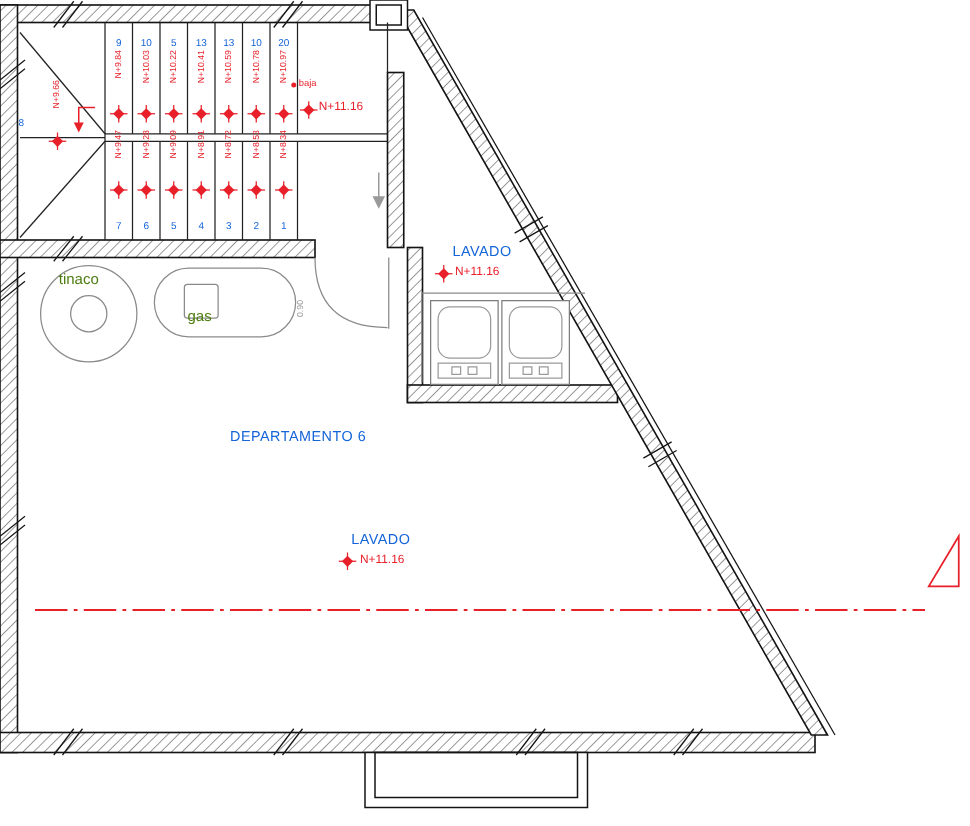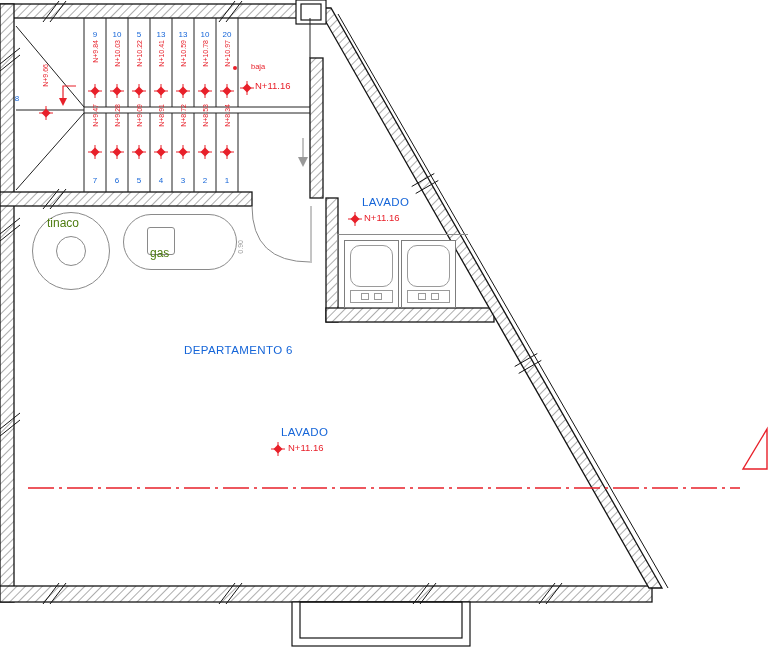--- a/index.html
+++ b/index.html
@@ -3,21 +3,21 @@
 <meta charset="utf-8">
 <style>
   html,body{margin:0;padding:0;background:#fff;}
   .plan{position:relative;width:776px;height:661px;background:#fff;overflow:hidden;
         font-family:"Liberation Sans",sans-serif;}
   .plan svg{position:absolute;left:0;top:0;}
   .stepnum{position:absolute;width:14px;text-align:center;font-size:8px;color:#1565d8;}
   .elev-v{position:absolute;writing-mode:vertical-rl;transform:rotate(180deg);transform-origin:center;
           font-size:7px;color:#e8202a;white-space:nowrap;line-height:9px;}
   .elev-h{position:absolute;font-size:9.5px;color:#e8202a;white-space:nowrap;}
-  .baja{position:absolute;font-size:7.5px;color:#e8202a;padding-left:12px;}
+  .baja{position:absolute;font-size:7.5px;color:#e8202a;}
   .dot{position:absolute;width:4px;height:4px;border-radius:50%;background:#e8202a;}
   .arealabel{position:absolute;font-size:11.5px;font-weight:normal;color:#1565d8;letter-spacing:.4px;white-space:nowrap;}
   .fixlabel{position:absolute;font-size:12px;color:#4d7c0f;white-space:nowrap;}
   .doortag{position:absolute;writing-mode:vertical-rl;transform:rotate(180deg);font-size:7px;color:#9a9a9a;}
   .circle{position:absolute;border:1px solid #8a8a8a;border-radius:50%;}
   .gasbody{position:absolute;left:123px;top:214px;width:112px;height:54px;border:1px solid #8a8a8a;border-radius:28px;}
   .gasinner{position:absolute;left:147px;top:227px;width:26px;height:26px;border:1px solid #8a8a8a;border-radius:3px;}
   .washer{position:absolute;width:53px;height:66px;border:1px solid #7d7d7d;background:#fff;}
   .washer .door{position:absolute;left:5px;top:4px;right:5px;height:40px;border:1px solid #9a9a9a;border-radius:10px;}
   .washer .panel{position:absolute;left:5px;right:5px;bottom:4px;height:11px;border:1px solid #9a9a9a;

